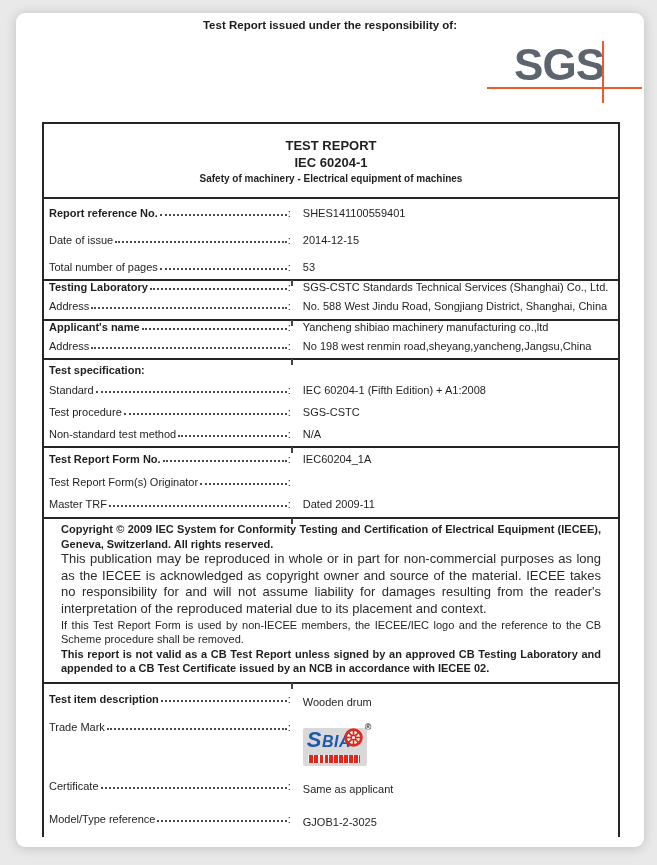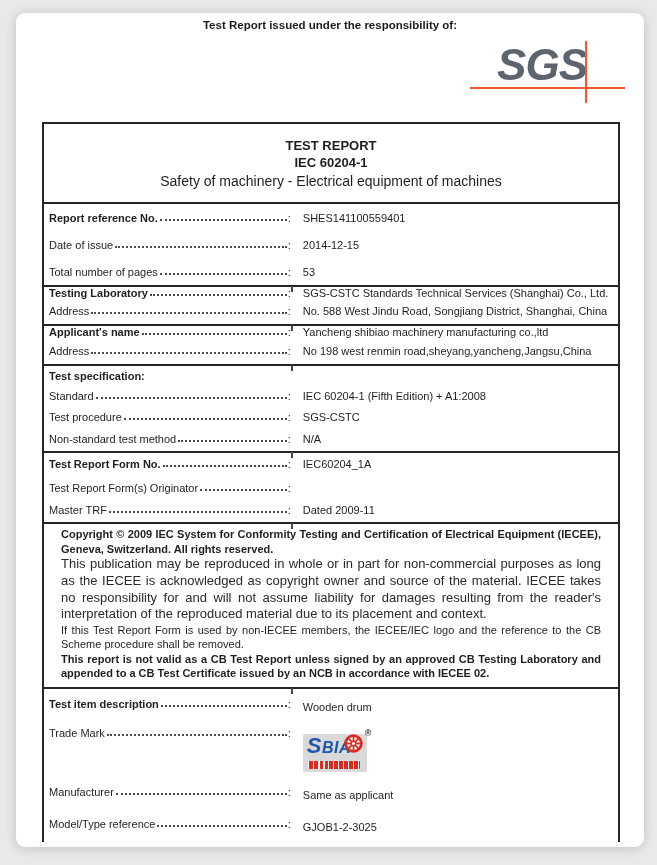--- a/index.html
+++ b/index.html
@@ -14,39 +14,39 @@
     position:absolute;left:16px;top:13px;width:628px;height:834px;
     background:#ffffff;border-radius:9px;
     box-shadow:0 1px 12px rgba(0,0,0,0.18);
     overflow:hidden;
   }
   
   .resp-line{
     position:absolute;left:0;top:6px;width:100%;
     text-align:center;font-size:11.5px;font-weight:bold;color:#1c1c1c;
   }
-  .sgs-logo{position:absolute;top:31px;right:19px;width:155px;height:64px;font-style:italic;}
+  .sgs-logo{position:absolute;top:31px;right:2px;width:155px;height:64px;}
   .sgs-text{
     position:absolute;right:38px;top:0;line-height:0.95;
     font-size:44px;font-weight:bold;letter-spacing:-1px;color:#5c6470;
   }
   .sgs-hline{position:absolute;left:0;right:0;top:43px;height:2px;}
   .sgs-vline{position:absolute;right:38px;top:-3px;width:2px;height:62px;}
   
   .report-table{
     position:absolute;left:26px;top:109px;width:574px;
     border:2px solid #262626;border-bottom:none;
     font-size:11px;
   }
   .title-box{
     border-bottom:2px solid #262626;
     text-align:center;padding:14px 8px 12px;
   }
   .title-sm{font-size:13px;font-weight:bold;line-height:1.3;}
-  .title-lg{font-size:14px;font-weight:normal;line-height:1.33;}
+  .title-lg{font-size:10px;font-weight:bold;line-height:1.33;}
   .sec{position:relative;}
   .sec + .sec{border-top:2px solid #262626;}
   .sec + .sec::before{
     content:"";position:absolute;left:43%;top:-1px;width:2px;height:6px;background:#444;
   }
   .row{display:flex;align-items:flex-start;padding:0 0 5px;}
   .sec-a .row{padding:8px 0 5px;}
   .sec-d .row{padding:4px 0 4px;}
   .sec-e .row{padding:5px 0 5px;}
   .sec-g .row{padding:9px 0 7px;}
@@ -262,21 +262,21 @@
               <circle cx="12" cy="12" r="2.6" fill="#fff" stroke="#d92b1f" stroke-width="1.6"></circle>
             </svg>
             <div class="tm-band"></div>
             <span class="tm-reg">®</span>
           </div>
         </div>
       </div>
 
       <div class="row">
         <div class="cell-label">
-          <span class="lbl">Manufacturer</span>
+          <span class="lbl">Certificate</span>
           <span class="leader"></span>
           <span class="colon">:</span>
         </div>
         <div class="cell-value">Same as applicant</div>
       </div>
       <div class="row">
         <div class="cell-label">
           <span class="lbl">Model/Type reference</span>
           <span class="leader"></span>
           <span class="colon">:</span>

